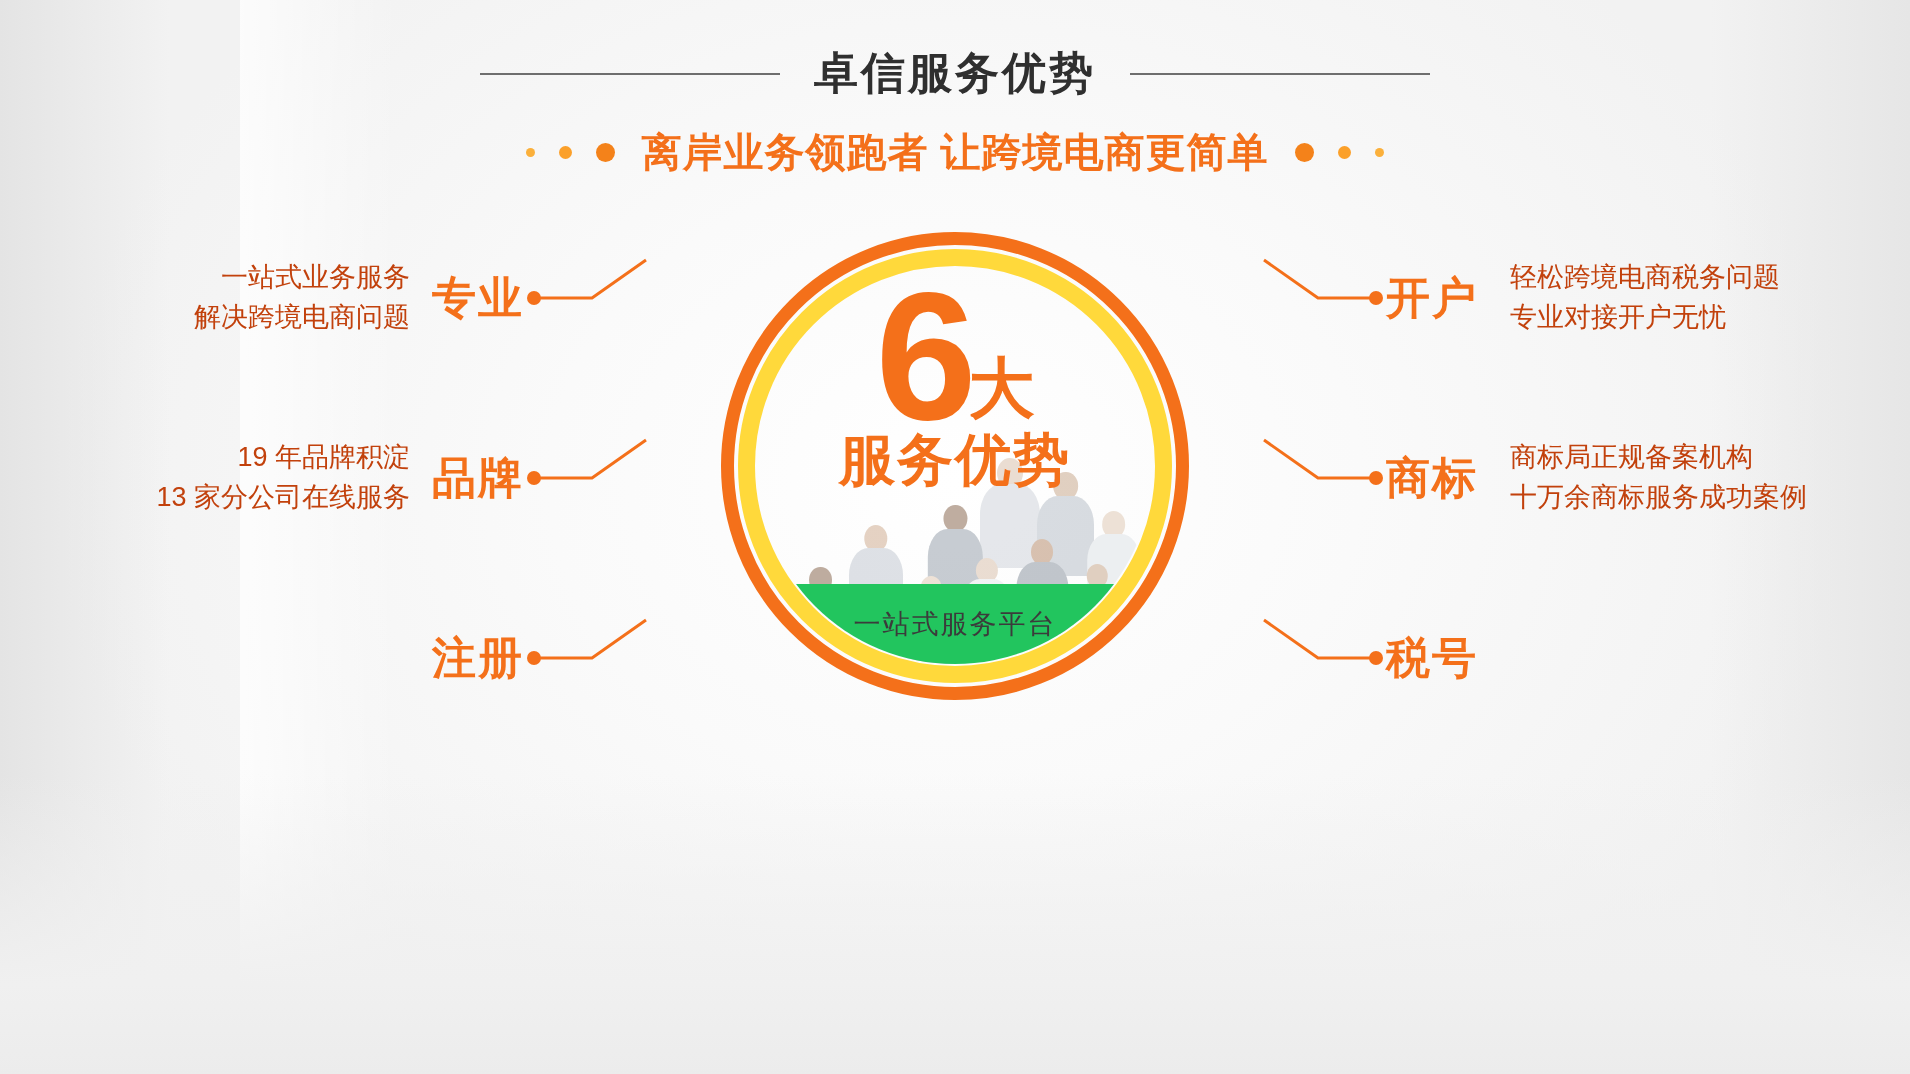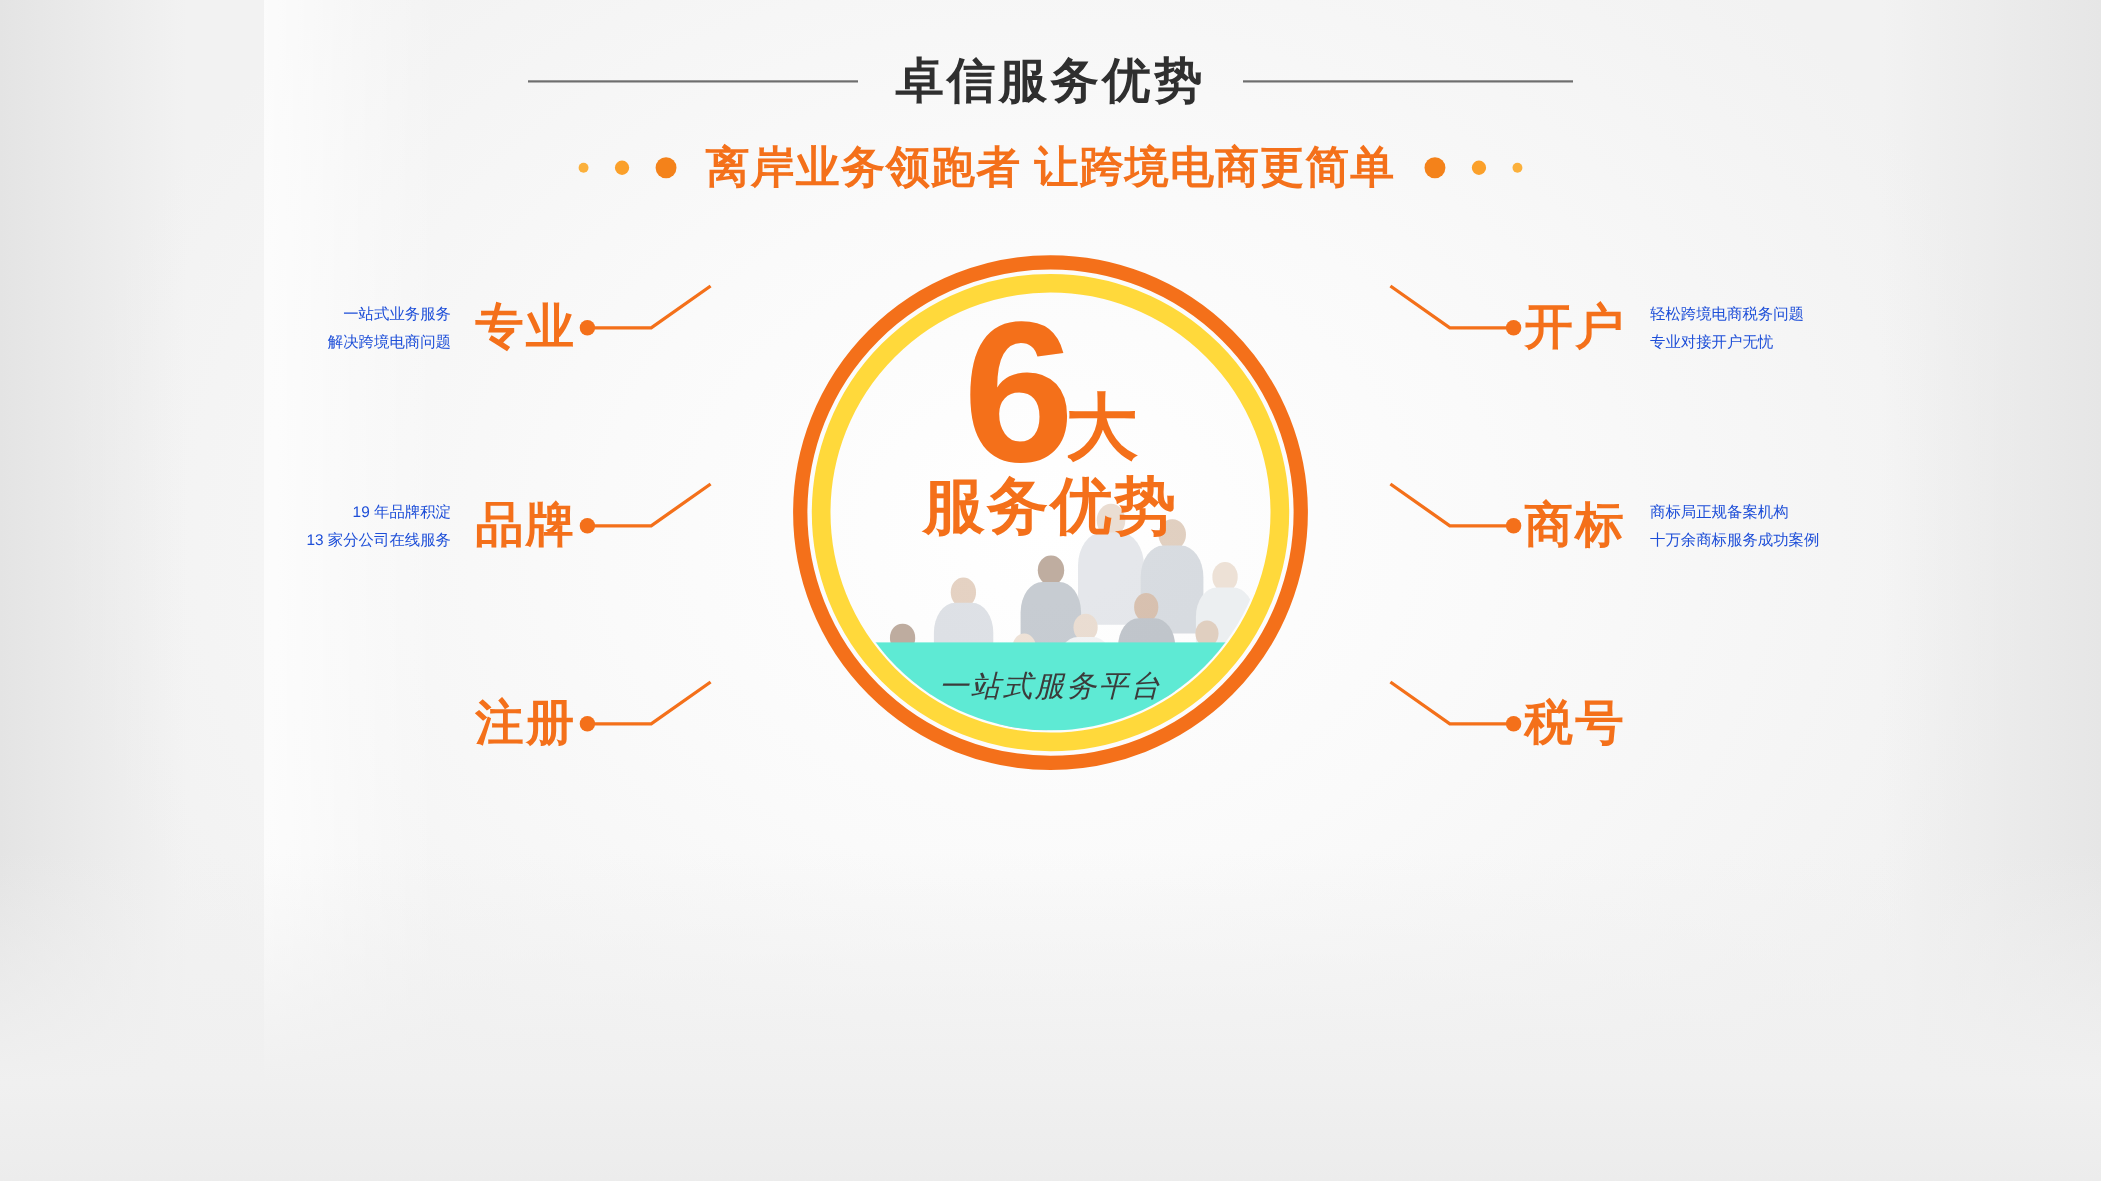--- a/index.html
+++ b/index.html
@@ -66,22 +66,22 @@
   }
   .person { position:absolute; }
   .person .head { border-radius:50%; position:absolute; left:50%; transform:translateX(-50%); }
   .person .body {
     position:absolute; left:50%; transform:translateX(-50%);
     border-radius:36% 36% 8% 8%;
   }
 
   .yellow-band {
     position:absolute; left:0; right:0; bottom:0; height:80px;
-    background:#5eead4;
-    display:flex; align-items:center; justify-content:center;font-style:italic;
+    background:#22c55e;
+    display:flex; align-items:center; justify-content:center;
   }
   .band-text { font-size:27px; color:#3b3b3b; letter-spacing:2px; font-weight:400; }
 
   .core-text {
     position:absolute; left:0; right:0; top:0; bottom:0;
     display:flex; flex-direction:column; align-items:center; justify-content:flex-start;
     padding-top:14px;
   }
   .big-num-row { display:flex; align-items:flex-end; line-height:.82; }
   .big-num {
@@ -106,28 +106,28 @@
   .item.r0 { top:14px; }
   .item.r1 { top:194px; }
   .item.r2 { top:374px; }
 
   .side.left  .item { right:0; flex-direction:row;         }
   .side.right .item { left:0;  flex-direction:row-reverse; }
 
   .desc { display:flex; flex-direction:column; justify-content:center; gap:10px; }
   .side.left  .desc { align-items:flex-end; text-align:right; }
   .side.right .desc { align-items:flex-start; text-align:left; }
-  .desc-line { font-size:14px; color:#1d4ed8; line-height:1.1; white-space:nowrap; }
+  .desc-line { font-size:27px; color:#c2410c; line-height:1.1; white-space:nowrap; }
 
   .key {
     font-size:44px; font-weight:800; color:#f4701a;
     letter-spacing:2px; white-space:nowrap; line-height:1;
   }
   .side.left  .key { margin-left:22px; margin-right:4px; }
-  .side.right .key { margin-right:22px; margin-left:4px; }
+  .side.right .key { margin-right:32px; margin-left:4px; }
 
   .connector { position:relative; width:118px; height:104px; }
   .connector svg { position:absolute; left:0; top:0; overflow:visible; }
 
   
   .bottom-fade {
     position:absolute; left:0; right:0; bottom:0; height:300px;
     background:linear-gradient(180deg,rgba(255,255,255,0),#f0f0f0 70%,#ececec 100%);
     pointer-events:none;
   }

